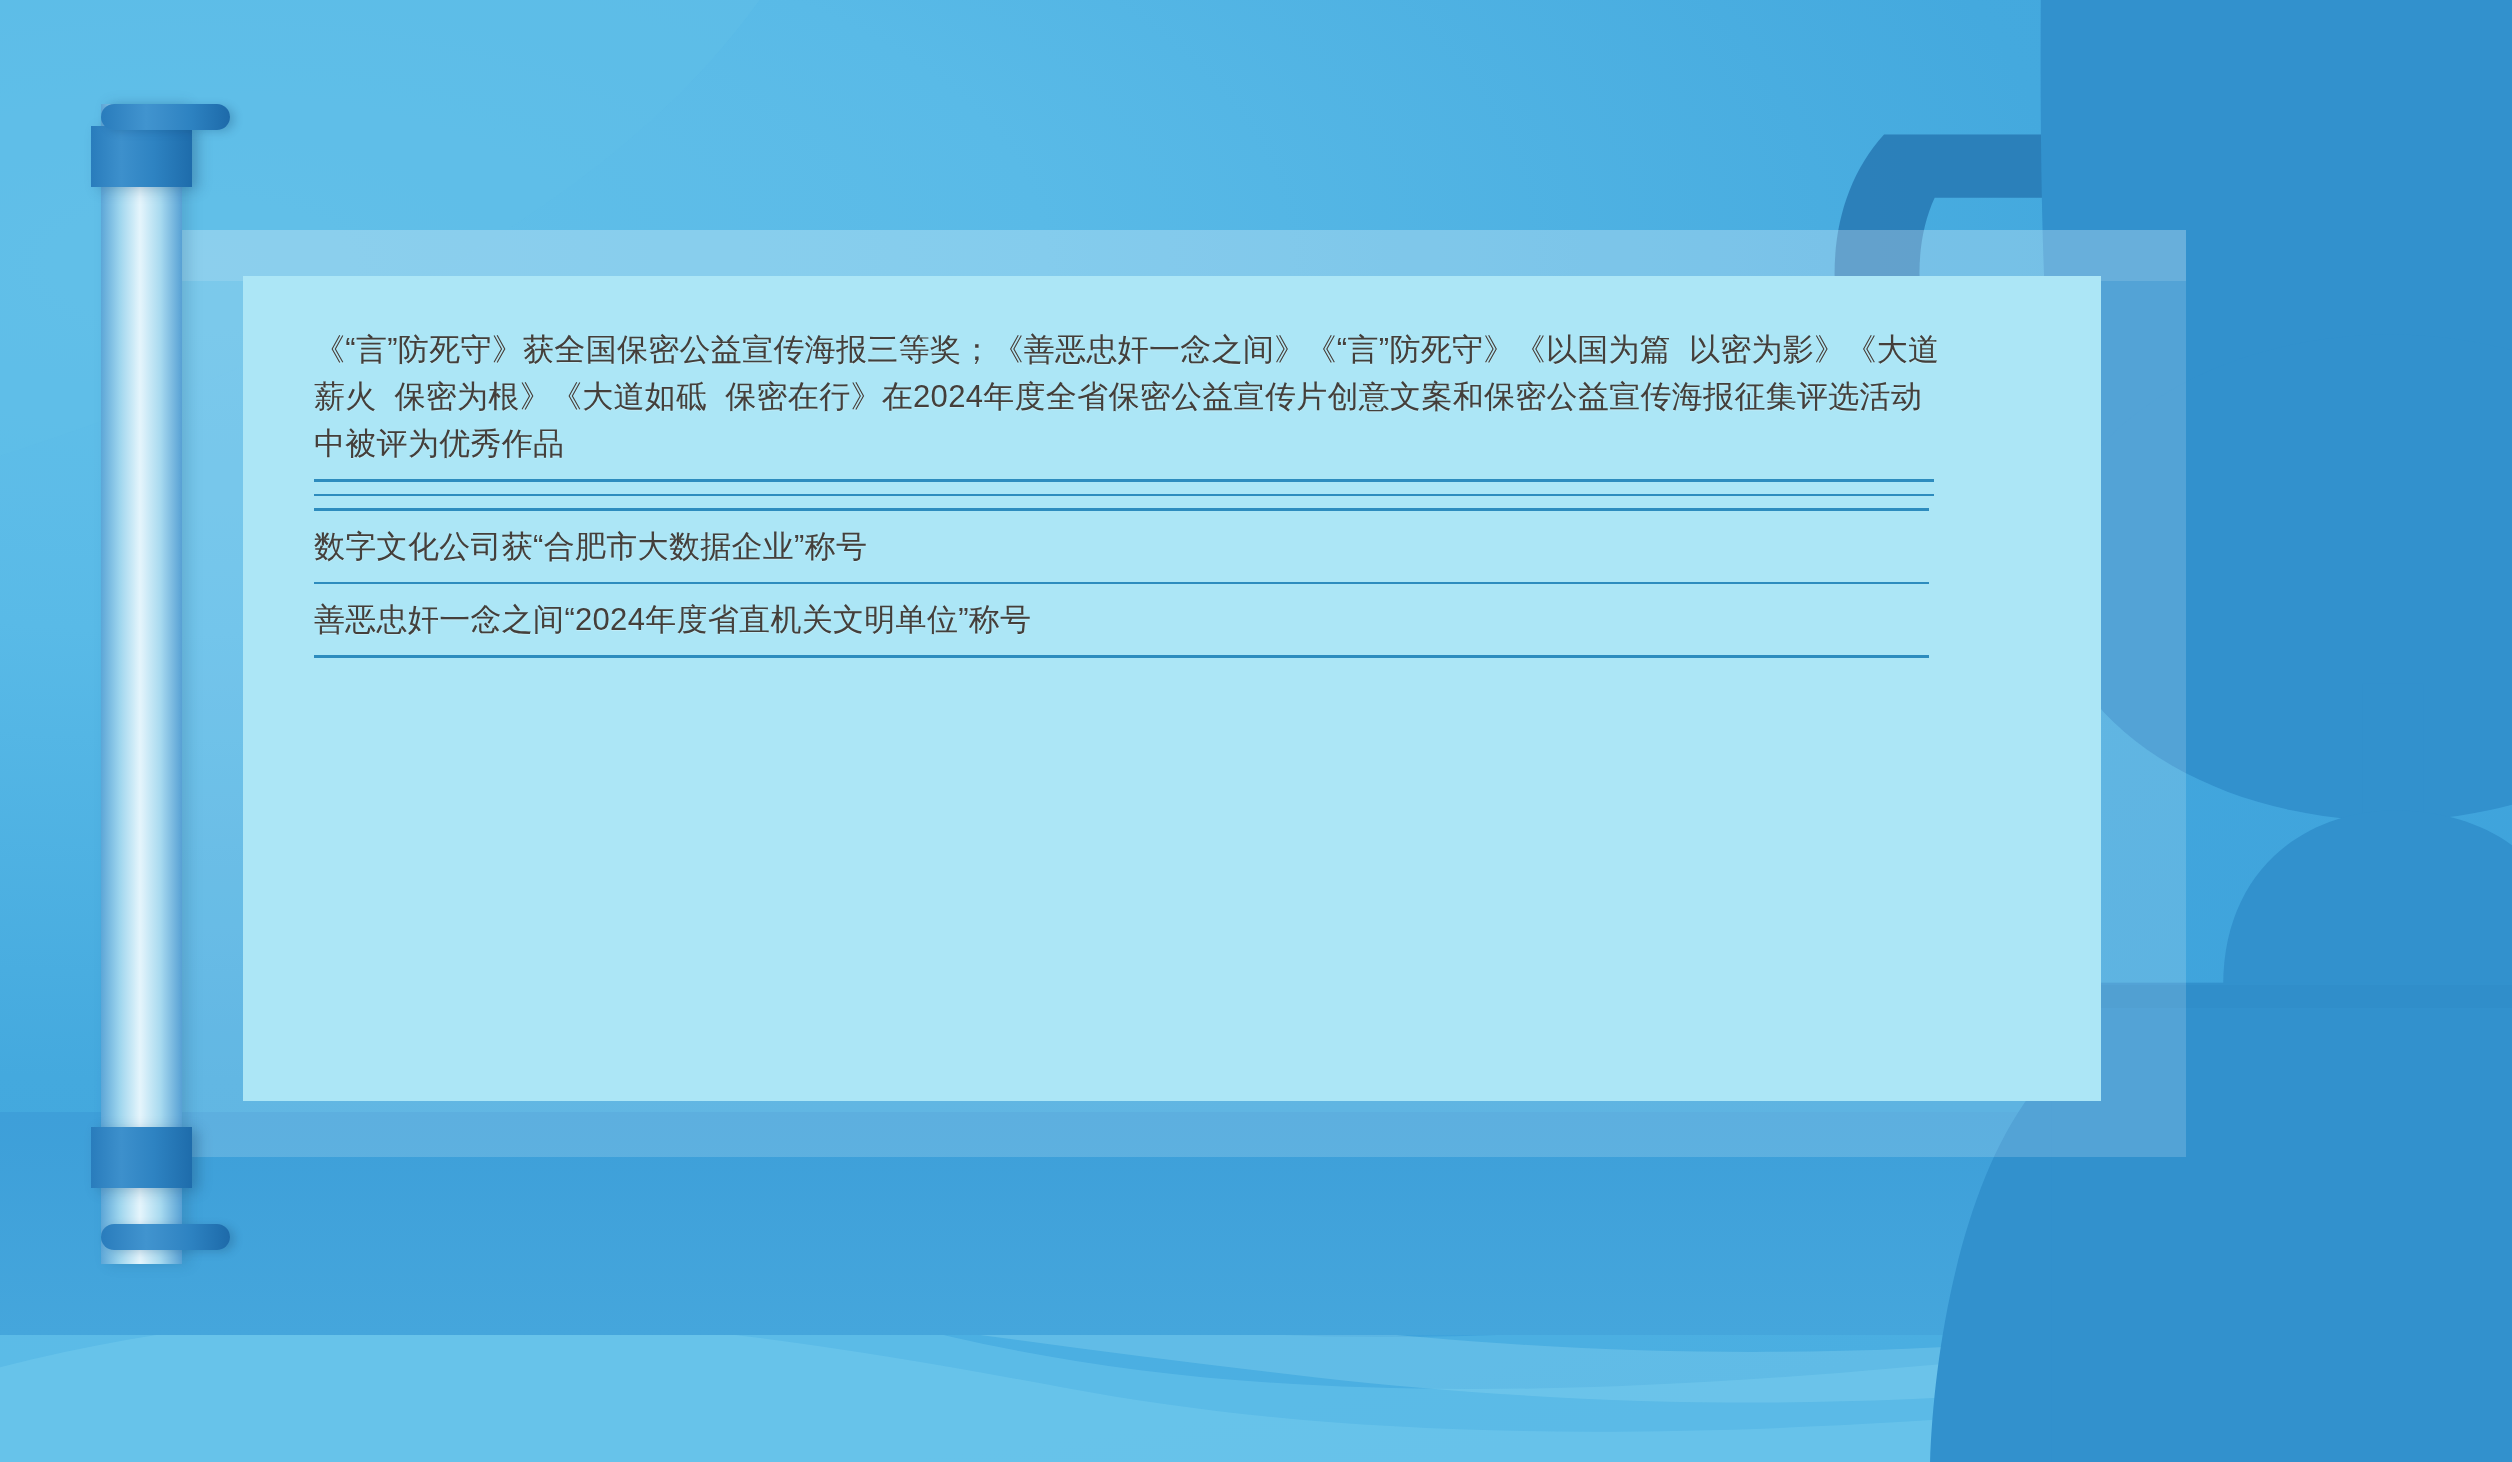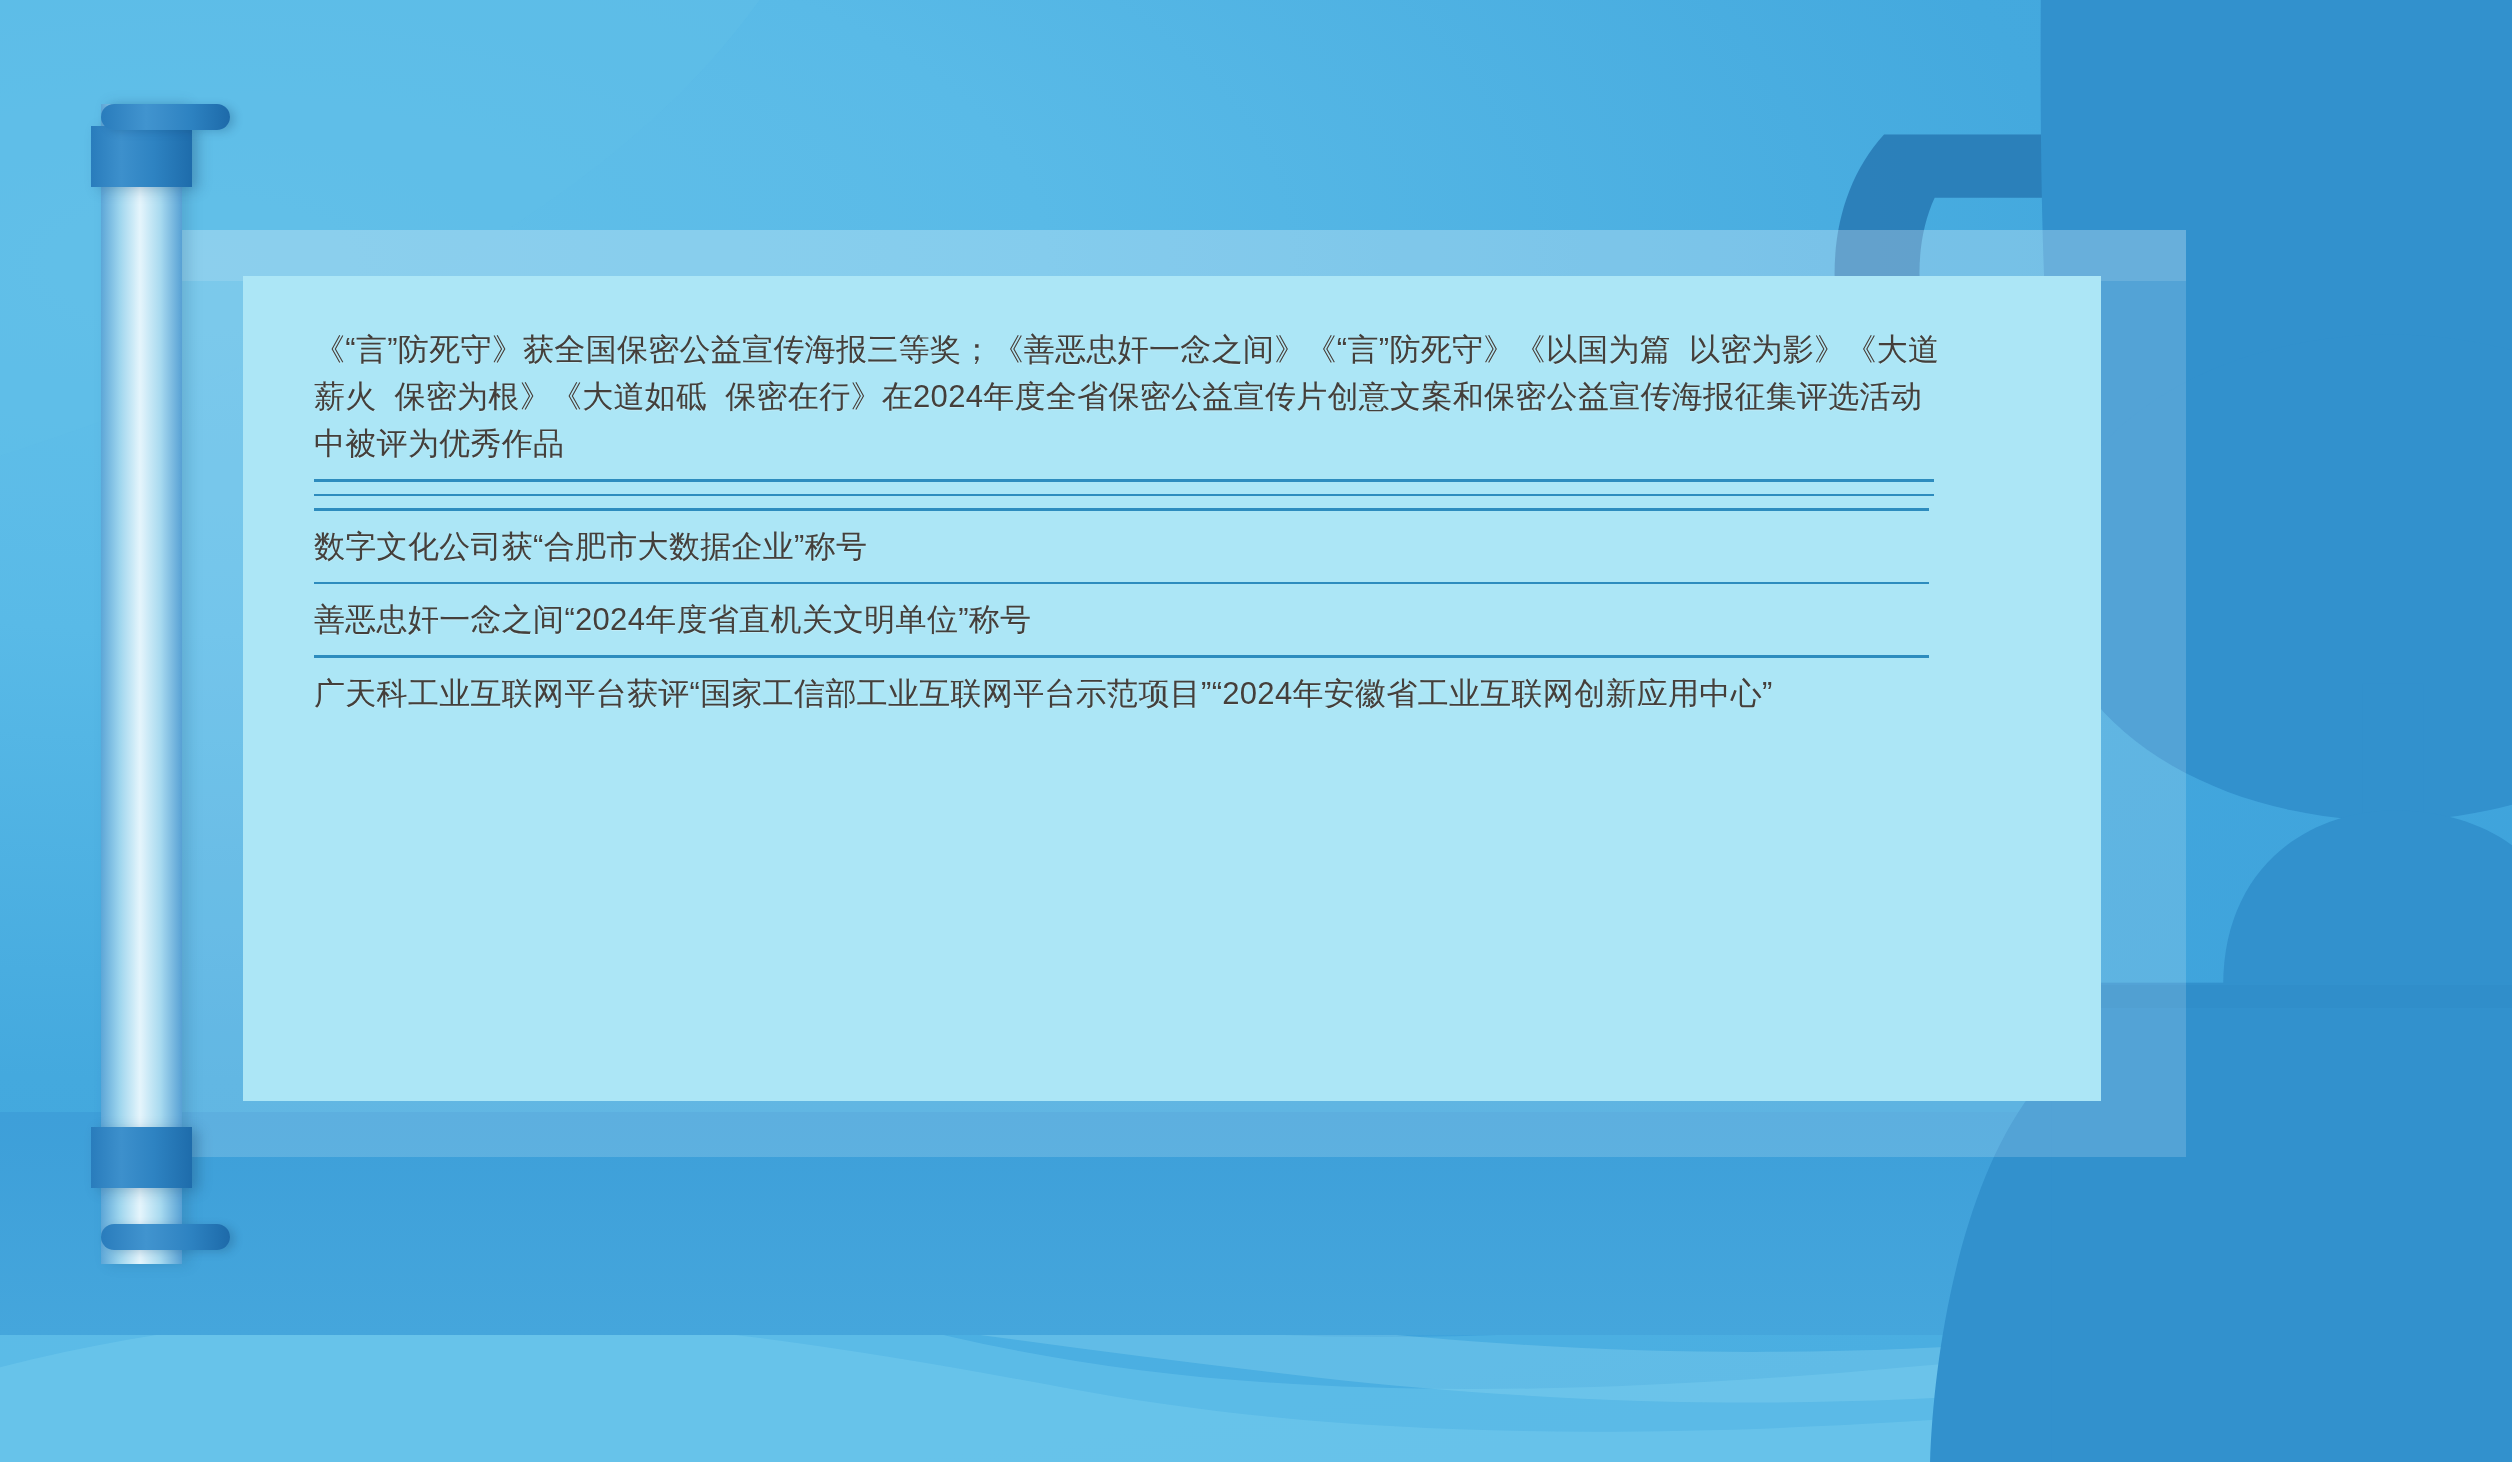--- a/index.html
+++ b/index.html
@@ -163,20 +163,17 @@
   <div class="item">
     <div class="item-text">数字文化公司获“合肥市大数据企业”称号</div>
   </div>
   <div class="divider d-w4"></div>
 
   <div class="item">
     <div class="item-text">善恶忠奸一念之间“2024年度省直机关文明单位”称号</div>
   </div>
   <div class="divider d-w5"></div>
 
-  <div class="item">
-    <div class="item-text">广天科工业互联网平台获评“国家工信部工业互联网平台示范项目”“2024年安徽省工业互联网创新应用中心”</div>
-  </div>
 
 </div>
 
 <div id="bg-noise"></div>
 
 
 </body></html>

